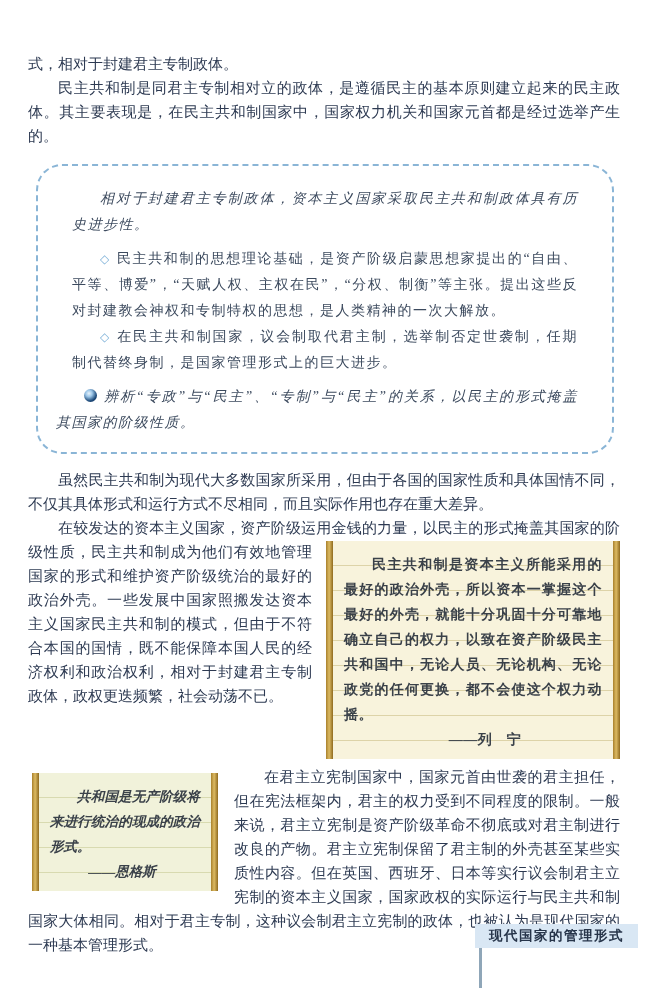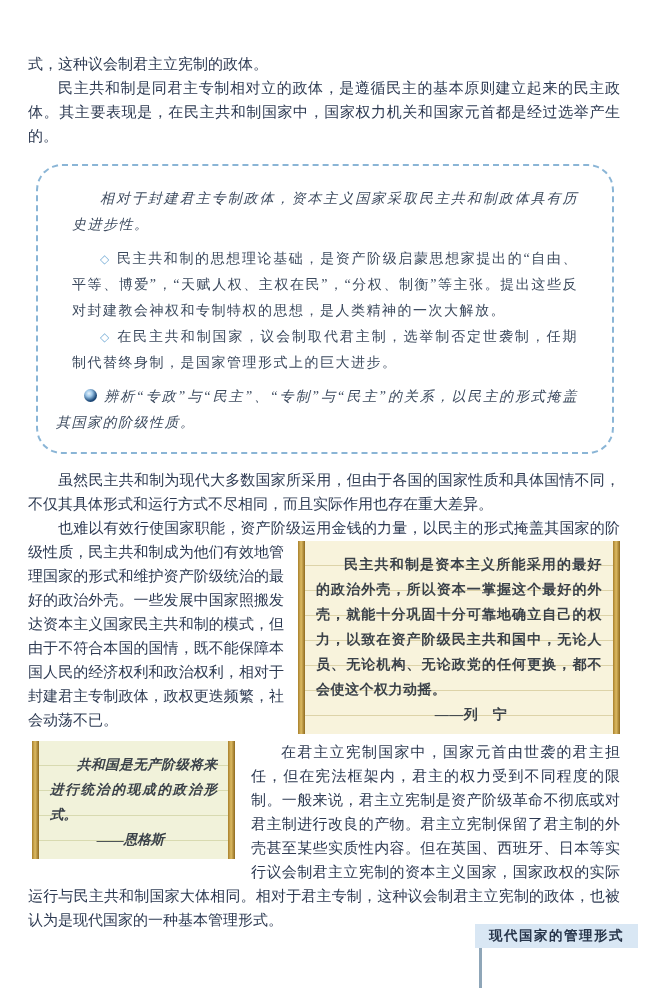--- a/index.html
+++ b/index.html
@@ -45,28 +45,28 @@
   .paper::before,.paper::after{
     content:"";position:absolute;top:0;bottom:0;width:7px;
     background:linear-gradient(to right,#a8802c,#dcba62 45%,#8f6a1f);
   }
   .paper::before{left:0;}
   .paper::after{right:0;}
   .paper .q-text{display:block;font-weight:bold;text-align:justify;text-indent:2em;}
   .paper .q-attr{display:block;font-weight:bold;text-align:center;padding-right:6px;}
 
   .paper.lenin{
-    float:right;width:322px;margin:1px 0 6px 14px;
+    float:right;width:294px;margin:1px 0 6px 14px;
     background:repeating-linear-gradient(to bottom,#f8f3dc 0px,#f8f3dc 24px,#ddd3a8 24px,#ddd3a8 25px);
   }
   .paper.lenin .q-text,.paper.lenin .q-attr{
     font-size:14px;line-height:25px;color:#3a4149;letter-spacing:0.5px;
   }
   .paper.engels{
-    float:left;width:203px;margin:1px 16px 4px 4px;
+    float:left;width:186px;margin:8px 16px 4px 4px;
     background:repeating-linear-gradient(to bottom,#f1f2da 0px,#f1f2da 24px,#d8dab0 24px,#d8dab0 25px);
   }
   .paper.engels .q-text,.paper.engels .q-attr{
     font-size:13.5px;line-height:25px;color:#3a4149;font-style:italic;
   }
 
   
   .footer{position:absolute;top:924px;right:12px;display:flex;align-items:flex-start;flex-direction:column;}
   .footer-bar{
     background:#d9e7f4;padding:3px 14px;
@@ -78,37 +78,37 @@
     margin:2px 0 0 12px;font-size:16px;font-weight:bold;color:#222;
     font-family:"Liberation Sans","DejaVu Sans",sans-serif;
   }
   .clearfix::after{content:"";display:block;clear:both;}
 </style>
 </head>
 <body>
 
 <div class="page">
 
-  <p class="body no-indent">式，这种议会制君主立宪制的政体。</p>
+  <p class="body no-indent">式，相对于封建君主专制政体。</p>
 
   <p class="body">民主共和制是同君主专制相对立的政体，是遵循民主的基本原则建立起来的民主政体。其主要表现是，在民主共和制国家中，国家权力机关和国家元首都是经过选举产生的。</p>
 
   <div class="activity-box">
     <p class="ab-intro">相对于封建君主专制政体，资本主义国家采取民主共和制政体具有历史进步性。</p>
 
     <p class="ab-point"><span class="diamond">◇</span><span>民主共和制的思想理论基础，是资产阶级启蒙思想家提出的“自由、平等、博爱”，“天赋人权、主权在民”，“分权、制衡”等主张。提出这些反对封建教会神权和专制特权的思想，是人类精神的一次大解放。</span></p>
 
     <p class="ab-point"><span class="diamond">◇</span><span>在民主共和制国家，议会制取代君主制，选举制否定世袭制，任期制代替终身制，是国家管理形式上的巨大进步。</span></p>
 
     <p class="ab-task"><span class="sphere-icon"></span><span>辨析“专政”与“民主”、“专制”与“民主”的关系，以民主的形式掩盖其国家的阶级性质。</span></p>
   </div>
 
   <p class="body">虽然民主共和制为现代大多数国家所采用，但由于各国的国家性质和具体国情不同，不仅其具体形式和运行方式不尽相同，而且实际作用也存在重大差异。</p>
 
-  <p class="body clearfix"><span>也难以有效行使国家职能，资产阶级运用金钱的力量，以民主的形式掩盖其国家的阶级性质，民主共和制成为他们有效地</span><span class="paper lenin">
+  <p class="body clearfix"><span>在较发达的资本主义国家，资产阶级运用金钱的力量，以民主的形式掩盖其国家的阶级性质，民主共和制成为他们有效地</span><span class="paper lenin">
         <span class="q-text">民主共和制是资本主义所能采用的最好的政治外壳，所以资本一掌握这个最好的外壳，就能十分巩固十分可靠地确立自己的权力，以致在资产阶级民主共和国中，无论人员、无论机构、无论政党的任何更换，都不会使这个权力动摇。</span>
         <span class="q-attr">——列　宁</span>
       </span><span>管理国家的形式和维护资产阶级统治的最好的政治外壳。一些发展中国家照搬发达资本主义国家民主共和制的模式，但由于不符合本国的国情，既不能保障本国人民的经济权利和政治权利，相对于封建君主专制政体，政权更迭频繁，社会动荡不已。</span></p>
 
   <div class="clearfix">
     <span class="paper engels">
         <span class="q-text">共和国是无产阶级将来进行统治的现成的政治形式。</span>
         <span class="q-attr">——恩格斯</span>
       </span>
 

